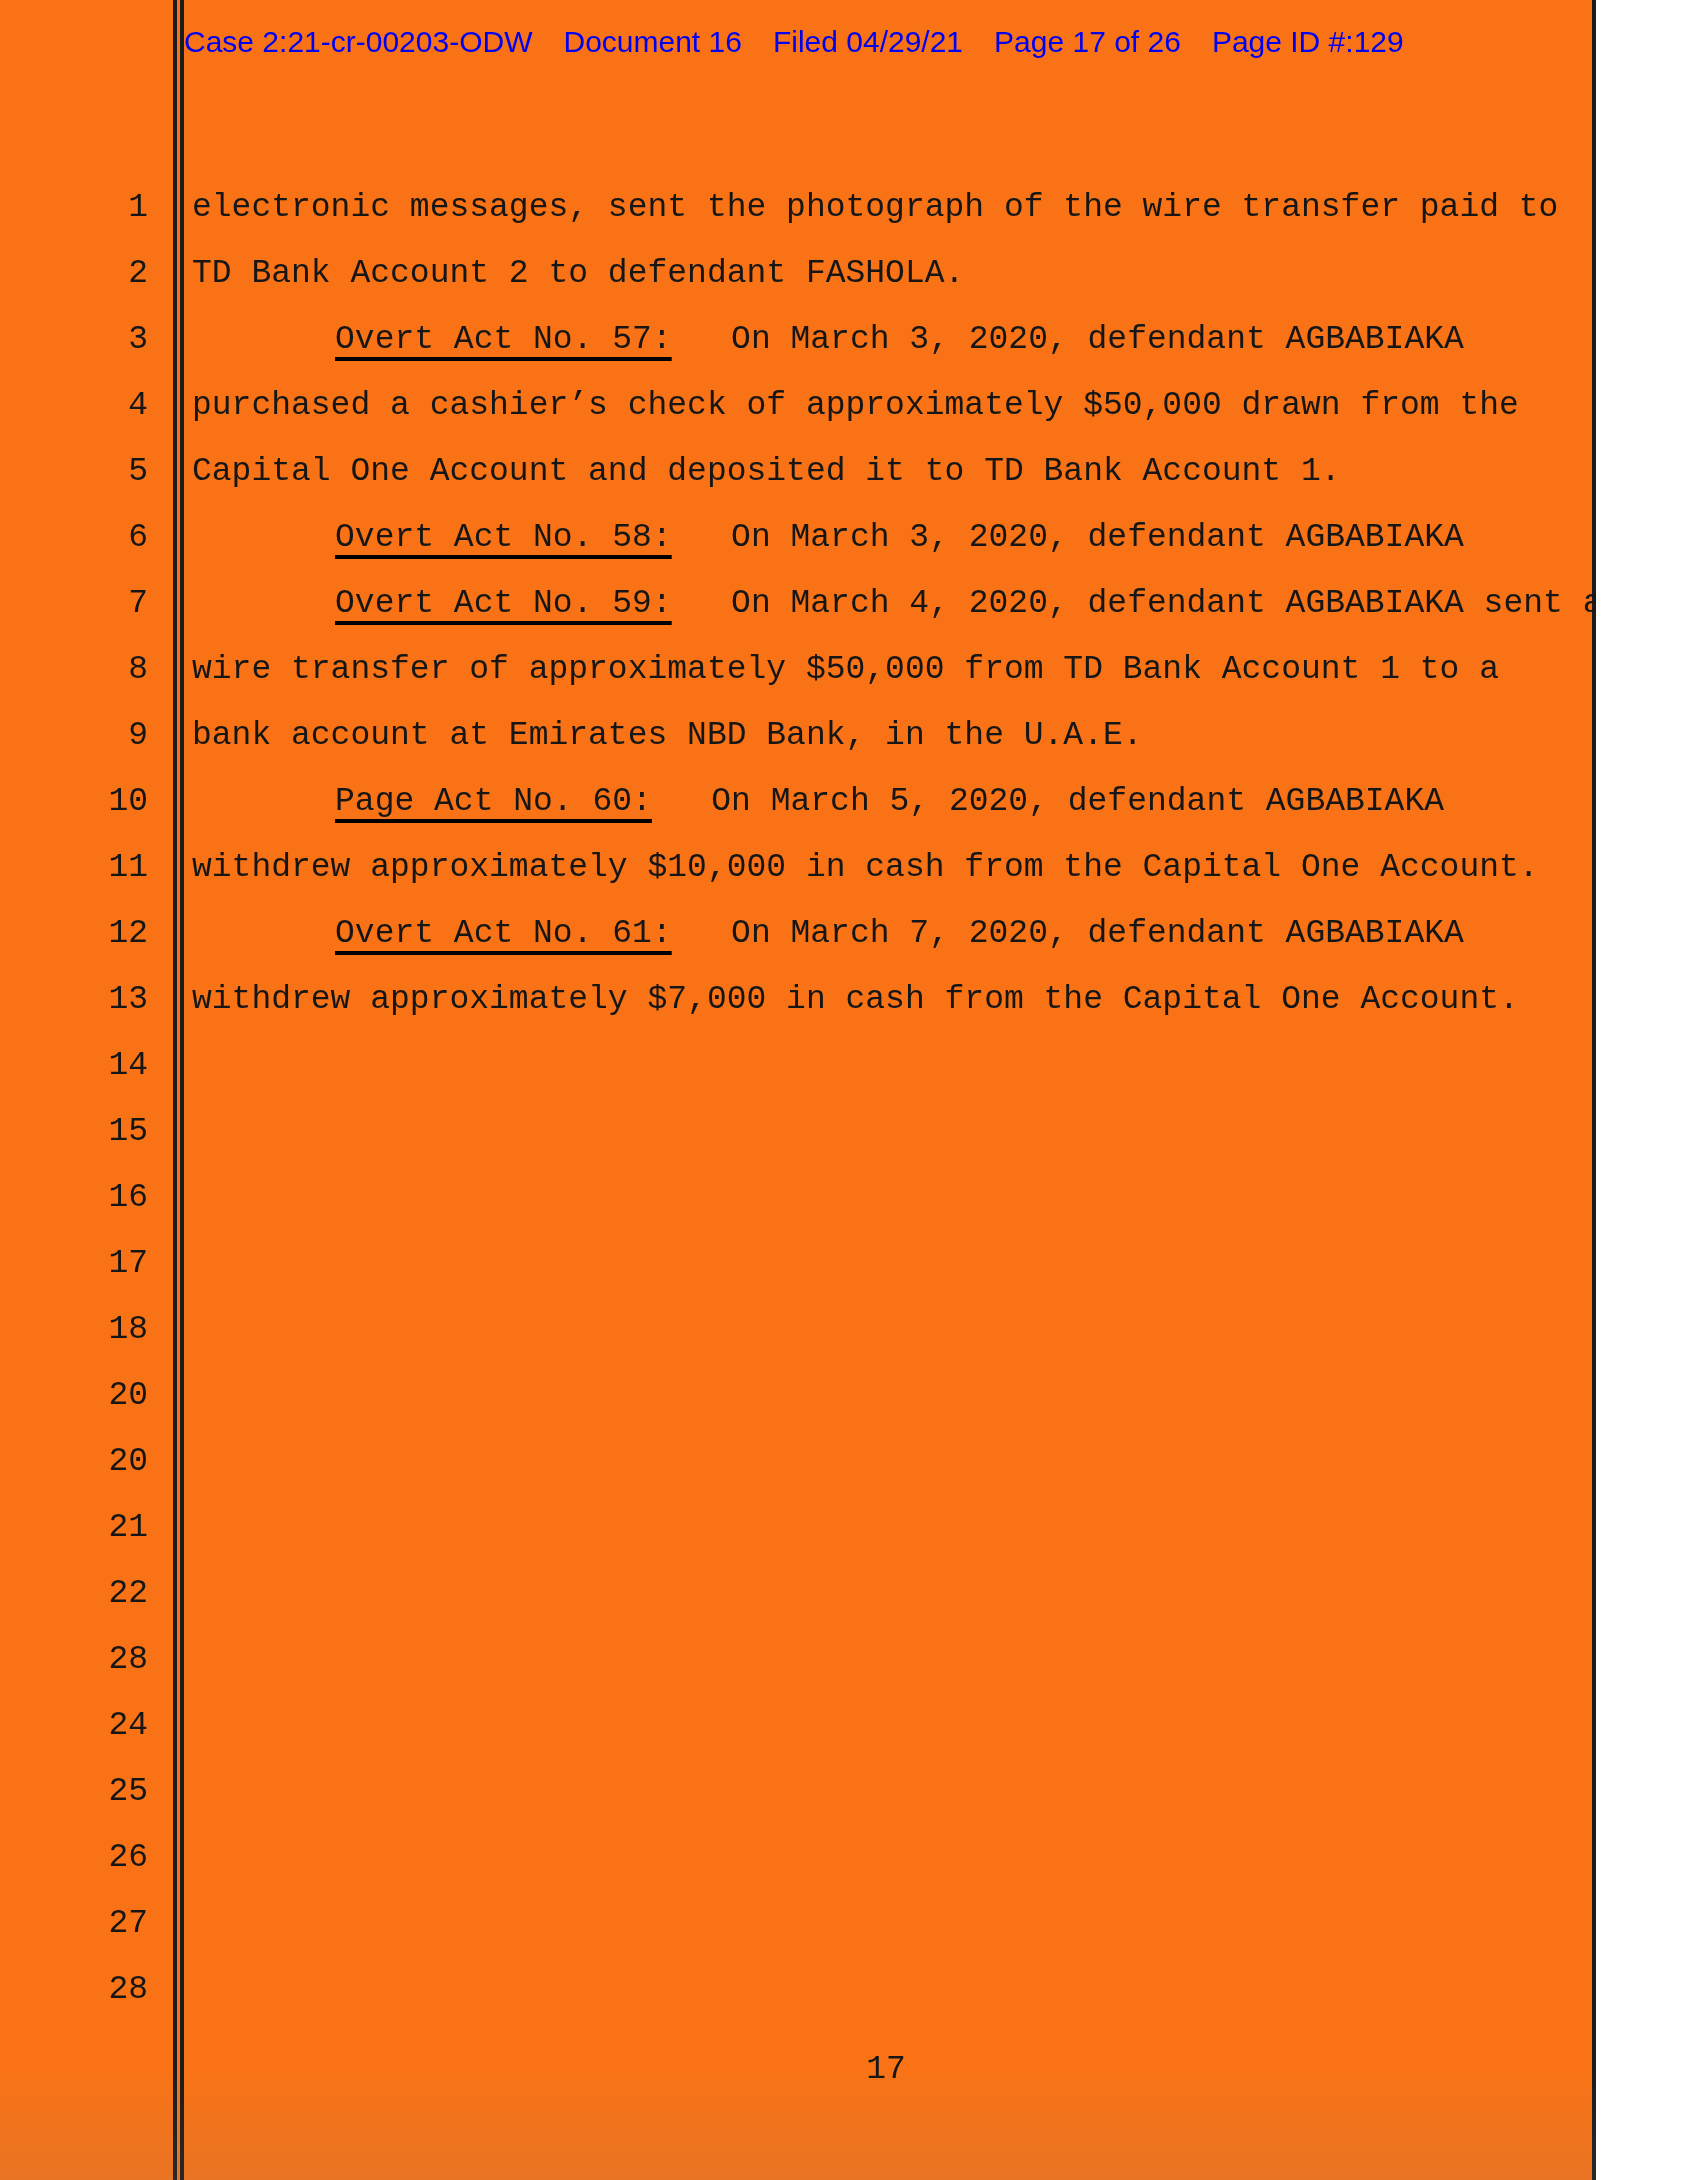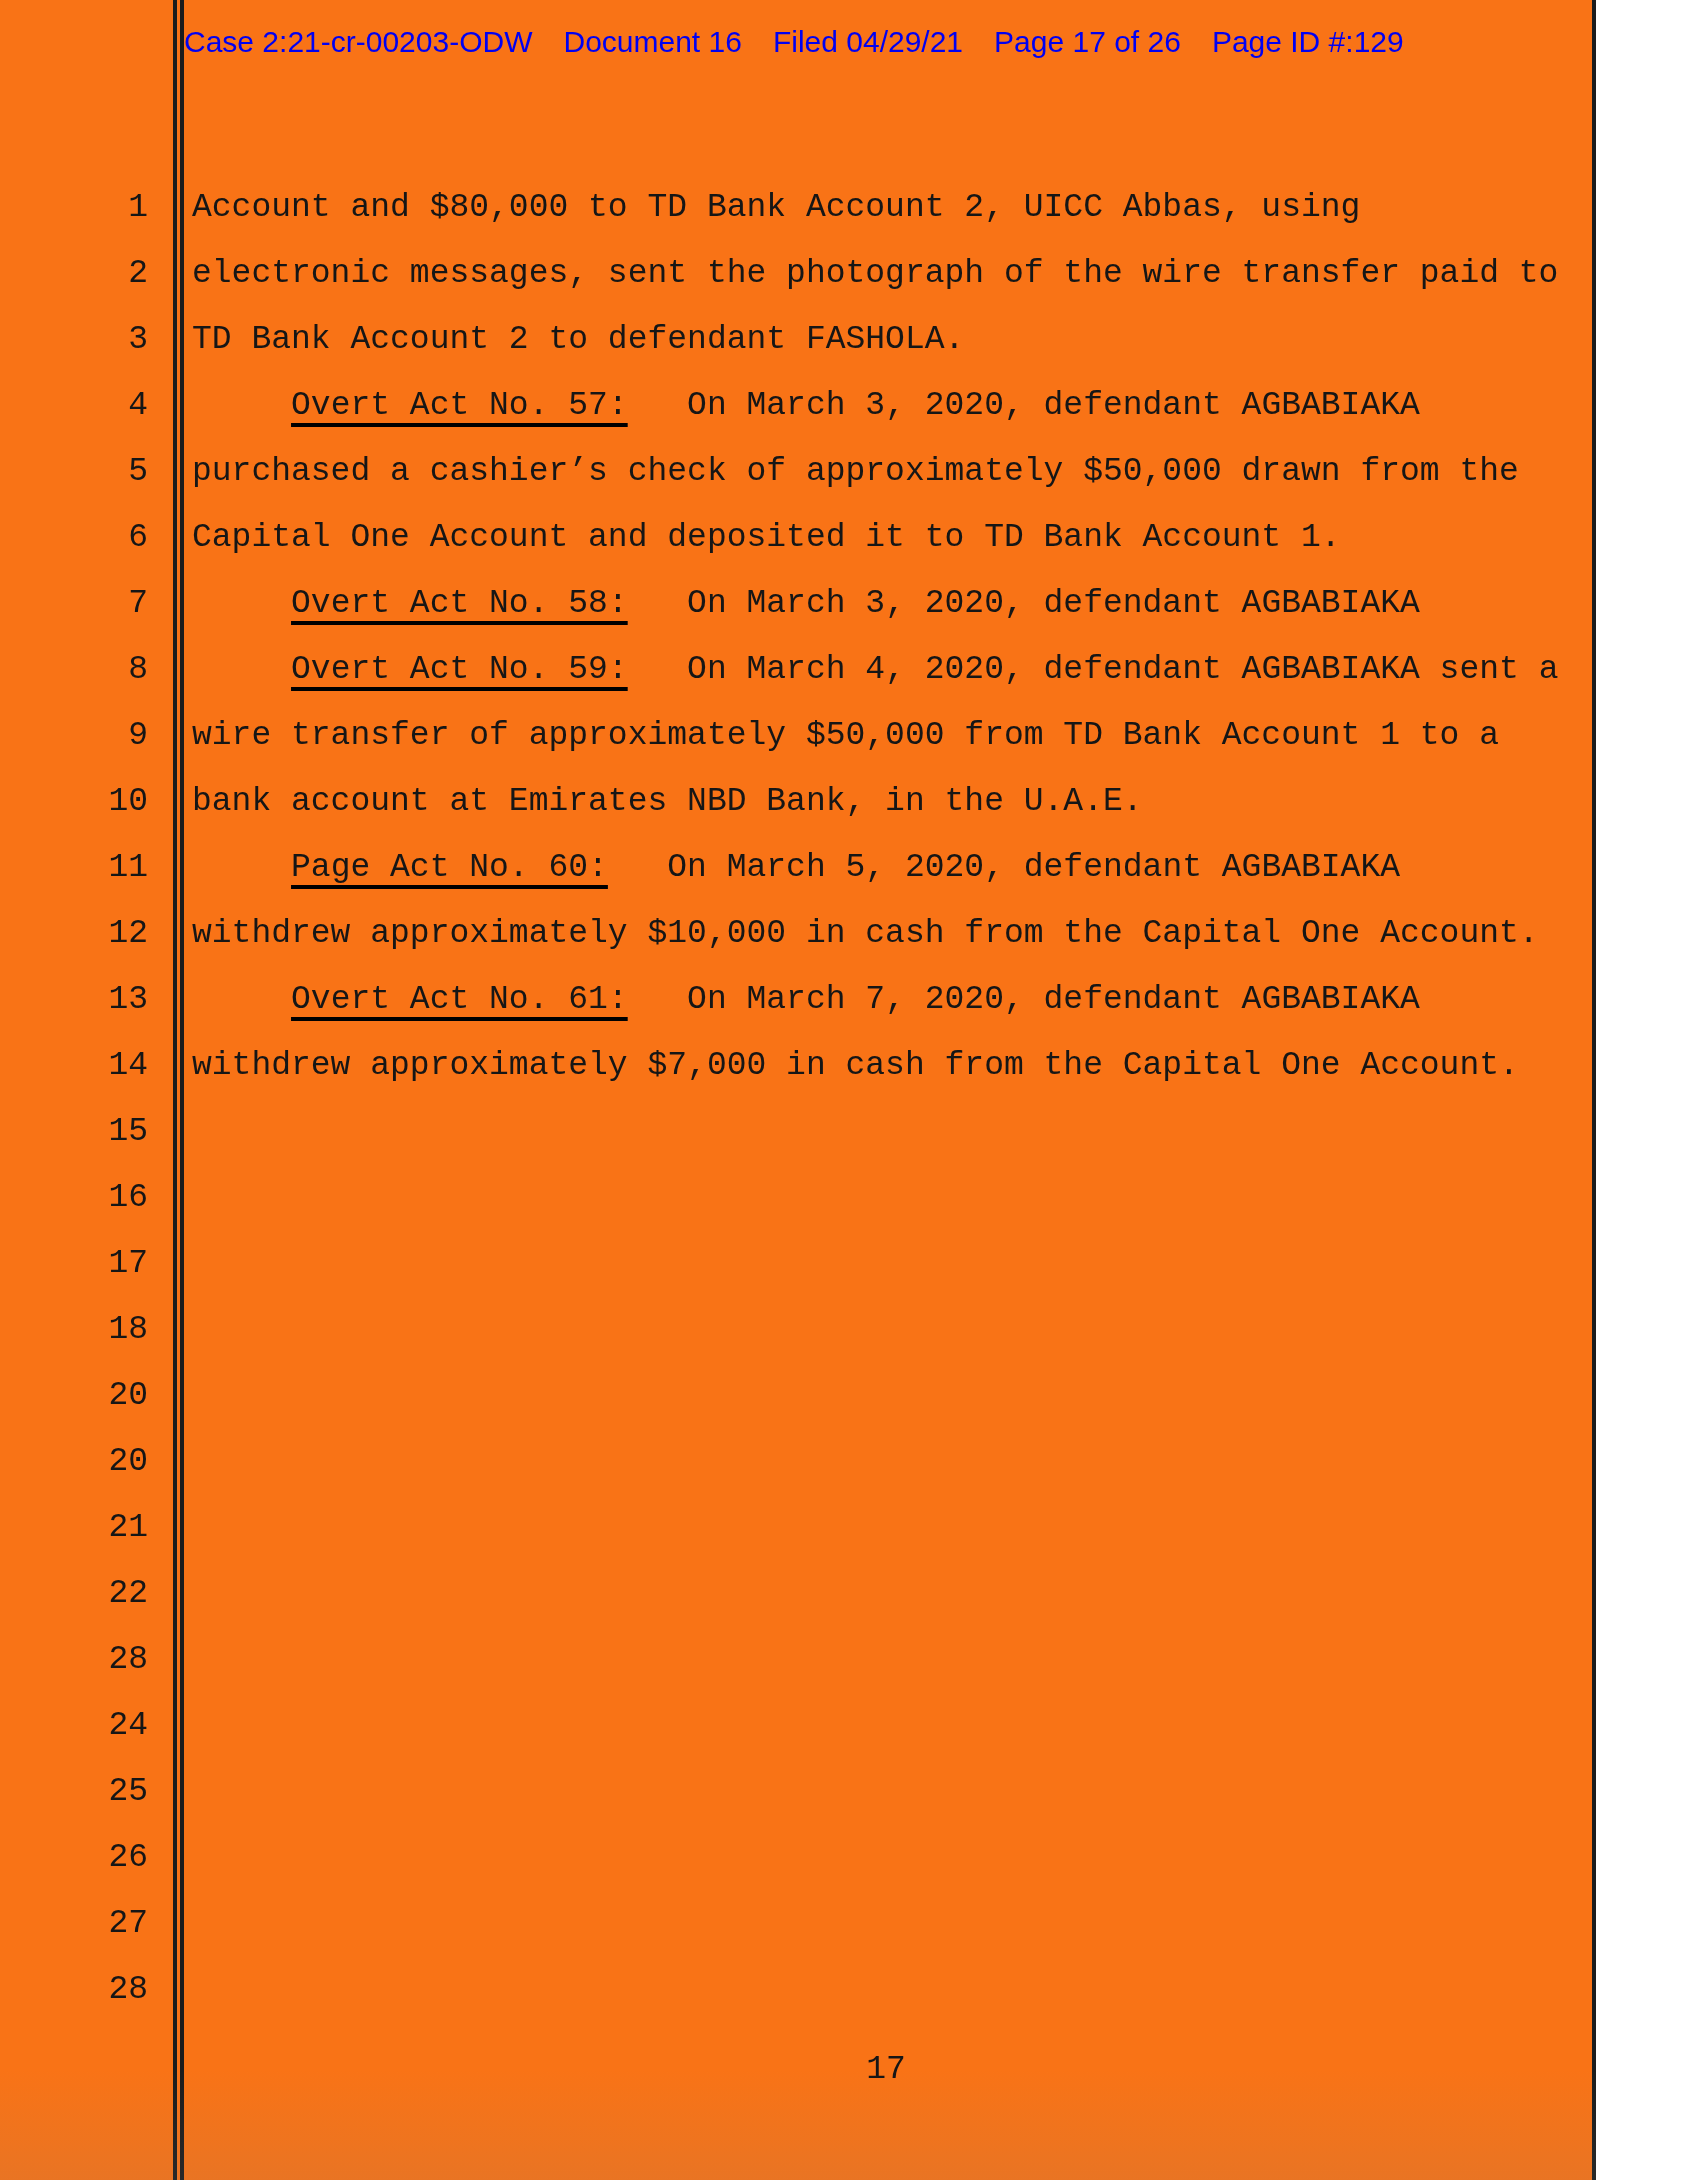--- a/index.html
+++ b/index.html
@@ -53,20 +53,21 @@
     width:1399px;
     font-size:33px;
   }
   .bline{height:66px;line-height:66px;white-space:pre;}
   .bline span{white-space:pre;}
   .u{
     text-decoration:underline;
     text-decoration-thickness:3.5px;
     text-underline-offset:8.9px;
     text-decoration-color:#000;
+    margin-left:44px;
   }
   
   .pagenum{
     position:absolute;
     left:180px;
     width:1412px;
     top:2037px;
     height:66px;
     line-height:66px;
     text-align:center;
@@ -123,21 +124,20 @@
       <div class="num">22</div>
       <div class="num">28</div>
       <div class="num">24</div>
       <div class="num">25</div>
       <div class="num">26</div>
       <div class="num">27</div>
       <div class="num">28</div>
     </div>
 
   <div class="bodytext" id="bodylines">
-      <div class="bline"><span>Account and $80,000 to TD Bank Account 2, UICC Abbas, using</span></div>
       <div class="bline"><span>electronic messages, sent the photograph of the wire transfer paid to</span></div>
       <div class="bline"><span>TD Bank Account 2 to defendant FASHOLA.</span></div>
       <div class="bline"><span>     </span><span class="u">Overt Act No. 57:</span><span>   On March 3, 2020, defendant AGBABIAKA</span></div>
       <div class="bline"><span>purchased a cashier’s check of approximately $50,000 drawn from the</span></div>
       <div class="bline"><span>Capital One Account and deposited it to TD Bank Account 1.</span></div>
       <div class="bline"><span>     </span><span class="u">Overt Act No. 58:</span><span>   On March 3, 2020, defendant AGBABIAKA</span></div>
       <div class="bline"><span>     </span><span class="u">Overt Act No. 59:</span><span>   On March 4, 2020, defendant AGBABIAKA sent a</span></div>
       <div class="bline"><span>wire transfer of approximately $50,000 from TD Bank Account 1 to a</span></div>
       <div class="bline"><span>bank account at Emirates NBD Bank, in the U.A.E.</span></div>
       <div class="bline"><span>     </span><span class="u">Page Act No. 60:</span><span>   On March 5, 2020, defendant AGBABIAKA</span></div>

